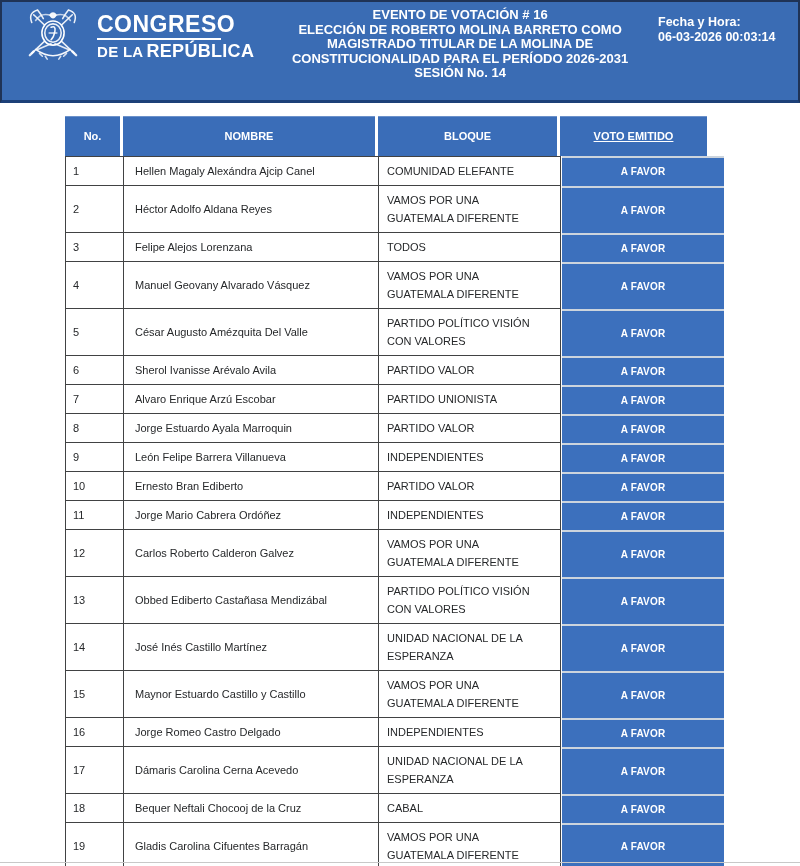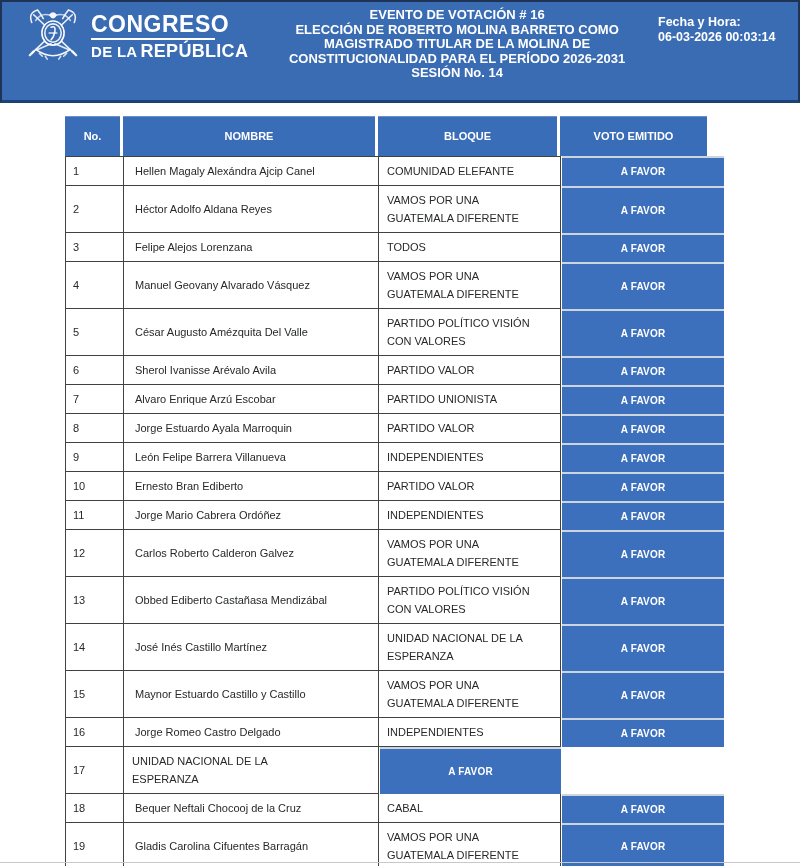--- a/index.html
+++ b/index.html
@@ -10,21 +10,21 @@
   }
   
   .banner{
     box-sizing:border-box;height:103px;width:800px;
     background:#3a6cb4;
     border:2px solid #1f3356;border-bottom:3px solid #1d4078;
   }
   .banner-inner{display:flex;align-items:flex-start;padding:4px 12px 0 20px;height:100%;box-sizing:border-box;}
   .logo-block{display:flex;align-items:flex-start;gap:7px;margin-top:1px;flex:0 0 auto;}
   .emblem{width:62px;height:56px;flex:0 0 auto;}
-  .wordmark{color:#fff;margin-top:6px;line-height:1;}
+  .wordmark{color:#fff;margin-top:6px;line-height:1;margin-left:6px;}
   .wm-top{font-size:23px;font-weight:bold;letter-spacing:.5px;}
   .wm-rule{height:2px;background:#fff;margin:2px 0 2px 0;width:124px;}
   .wm-bottom{display:flex;align-items:baseline;gap:3px;}
   .wm-dela{font-size:15px;font-weight:bold;letter-spacing:.3px;}
   .wm-rep{font-size:18px;font-weight:bold;letter-spacing:.3px;}
   .title-block{
     flex:1;text-align:center;color:#fff;font-weight:bold;
     font-size:13px;line-height:14.5px;padding-top:2px;margin-left:8px;
   }
   .datetime-block{
@@ -32,21 +32,21 @@
     line-height:15px;text-align:left;padding-top:9px;
   }
   
   .table-wrap{margin:13px 0 0 65px;width:658px;}
   .thead{display:grid;grid-template-columns:58px 255px 182px 163px;}
   .th{
     background:#3a6db8;color:#fff;font-weight:bold;font-size:11px;
     height:40px;display:flex;align-items:center;justify-content:center;
     margin-right:3px;box-shadow:inset 0 1px 0 rgba(255,255,255,.25);
   }
-  .th:last-child{margin-right:16px;}
+  .th:last-child{margin-right:16px;text-decoration:underline;}
   .tbody{border-left:1px solid #414243;}
   .row{display:grid;grid-template-columns:58px 255px 182px 163px;}
   .cell{
     box-sizing:border-box;font-size:11px;color:#26282a;line-height:18px;
     border-right:1px solid #414243;border-bottom:1px solid #414243;
     display:flex;align-items:center;min-height:28px;background:#fff;
   }
   .row:first-child .cell{border-top:1px solid #414243;}
   .c-no{padding:5px 4px 5px 7px;}
   .c-nombre{padding:5px 6px 5px 11px;}
@@ -233,20 +233,21 @@
 
   <div class="row">
     <div class="cell c-no">16</div>
     <div class="cell c-nombre">Jorge Romeo Castro Delgado</div>
     <div class="cell c-bloque">INDEPENDIENTES</div>
     <div class="cell c-voto">A FAVOR</div>
   </div>
 
   <div class="row">
     <div class="cell c-no">17</div>
+    <div class="cell c-nombre">Dámaris Carolina Cerna Acevedo</div>
     <div class="cell c-bloque">UNIDAD NACIONAL DE LA
 ESPERANZA</div>
     <div class="cell c-voto">A FAVOR</div>
   </div>
 
   <div class="row">
     <div class="cell c-no">18</div>
     <div class="cell c-nombre">Bequer Neftali Chocooj de la Cruz</div>
     <div class="cell c-bloque">CABAL</div>
     <div class="cell c-voto">A FAVOR</div>

